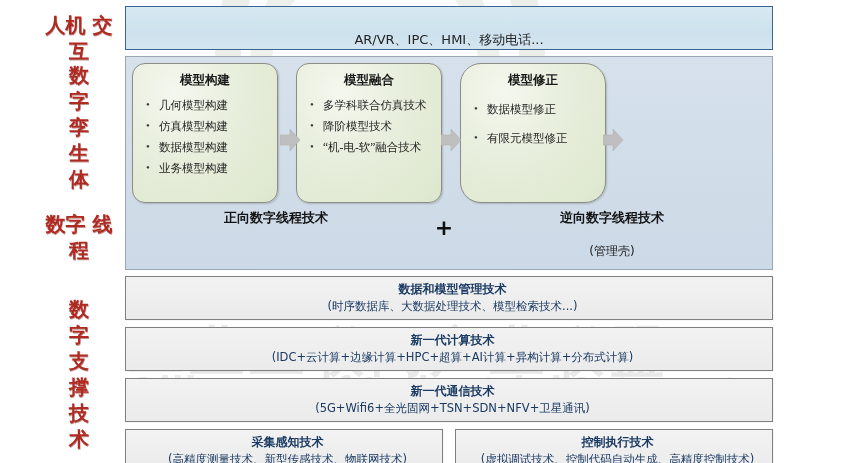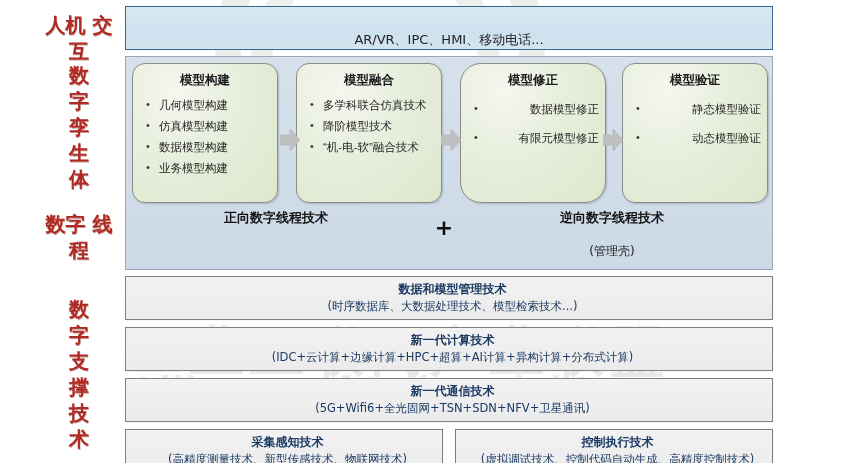--- a/index.html
+++ b/index.html
@@ -162,31 +162,31 @@
     font-family: "DejaVu Sans", sans-serif;
   }
   .gbox-list { margin: 0; padding: 0; list-style: none; }
   .gbox-list li {
     font-size: 11.5px;
     color: #262626;
     line-height: 21px;
     padding-left: 20px;
     position: relative;
     white-space: nowrap;
-    font-family: Liberation Sans, sans-serif;
+    font-family: Liberation Serif, serif;
   }
   .gbox-list li::before {
     content: "\2022";
     position: absolute;
     left: 7px;
     top: -1px;
     font-size: 11px;
     color: #3a3a3a;
   }
-  #gbox-2 .gbox-list li, #gbox-3 .gbox-list li { line-height: 29px; text-align: right; }
+  #gbox-2 .gbox-list li, #gbox-3 .gbox-list li { line-height: 29px; }
 
   
   .arrow {
     position: absolute;
     top: 66px;
     width: 20px; height: 22px;
     z-index: 4;
   }
   #arrow-0 { left: 148px; }
   #arrow-1 { left: 309px; }
@@ -354,27 +354,20 @@
             <li>有限元模型修正</li>
           </ul>
         </div>
 
         <div class="arrow" id="arrow-2">
           <svg width="20" height="22" viewBox="0 0 20 22">
             <polygon points="0,6 10,6 10,0 20,11 10,22 10,16 0,16" fill="#bfbfbf" stroke="#b2b2b2" stroke-width="0.6"></polygon>
           </svg>
         </div>
 
-        <div class="gbox" id="gbox-3">
-          <div class="gbox-title">模型验证</div>
-          <ul class="gbox-list">
-            <li>静态模型验证</li>
-            <li>动态模型验证</li>
-          </ul>
-        </div>
 
       </div>
 
       <div class="thread-area">
         <div class="thread-cell" id="thread-left">
           <div class="thread-title">正向数字线程技术</div>
         </div>
         <div class="plus-sign">+</div>
         <div class="thread-cell" id="thread-right">
           <div class="thread-title">逆向数字线程技术</div>

